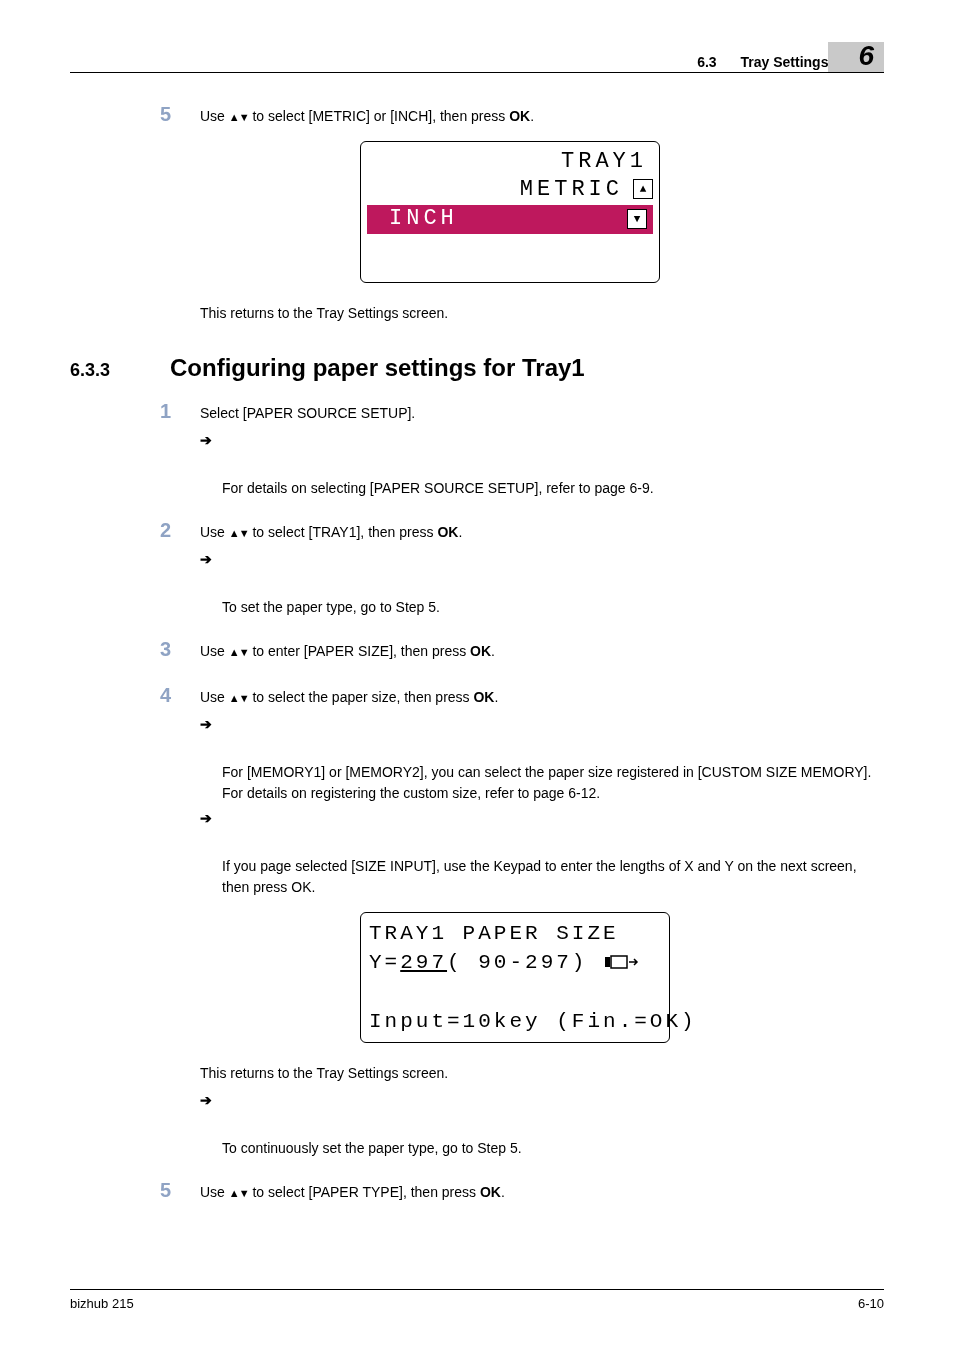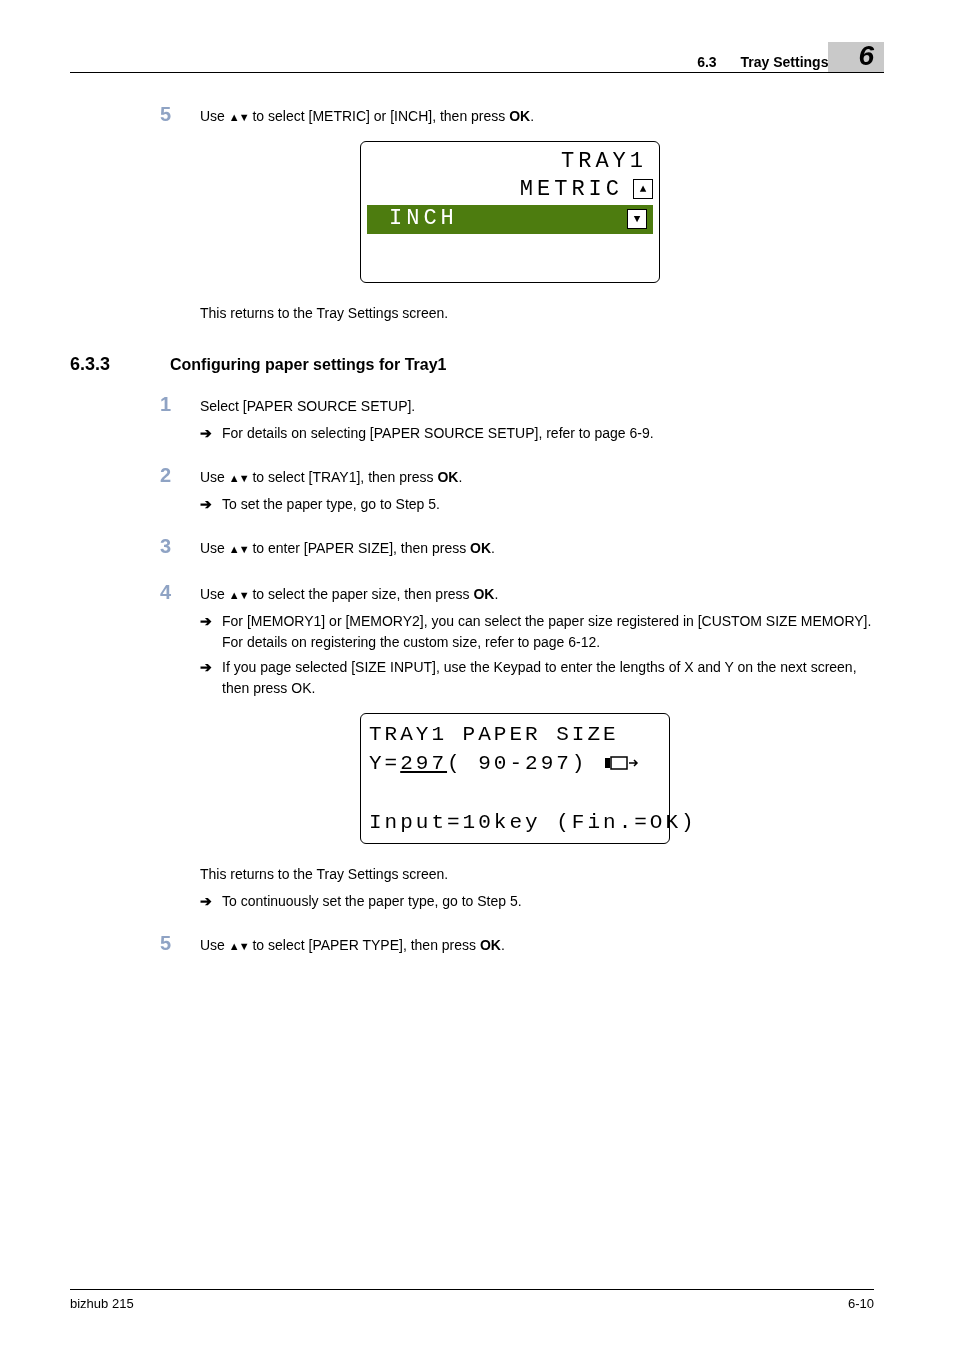--- a/index.html
+++ b/index.html
@@ -67,21 +67,21 @@
     margin-left: 130px;
     margin-bottom: 4px;
     font-size: 14px;
     line-height: 1.5;
   }
   .sub-arrow-row .arrow {
     width: 22px;
     flex-shrink: 0;
     font-weight: bold;
   }
-  .sub-arrow-row .txt { flex: 1; }
+  .sub-arrow-row .txt { flex: 1; margin-top: 48px; }
   .updown {
     display: inline-block;
     font-size: 11px;
     vertical-align: middle;
     letter-spacing: -1px;
   }
   .body-text {
     margin-left: 130px;
     font-size: 14px;
     line-height: 1.5;
@@ -92,27 +92,27 @@
     align-items: baseline;
     margin: 30px 0 18px 0;
   }
   .section-heading-num {
     font-weight: bold;
     font-size: 18px;
     width: 100px;
   }
   .section-heading-title {
     font-weight: bold;
-    font-size: 16px;
+    font-size: 24px;
   }
   .footer-row {
     position: absolute;
     bottom: 40px;
     left: 70px;
-    right: 80px;
+    right: 70px;
     border-top: 1px solid #000;
     padding-top: 6px;
     display: flex;
     justify-content: space-between;
     font-size: 13px;
   }
   
   .lcd1-wrap {
     margin: 14px 0 20px 290px;
     width: 300px;
@@ -137,21 +137,21 @@
     height: 20px;
     border: 1px solid #000;
     display: flex;
     align-items: center;
     justify-content: center;
     font-size: 11px;
     letter-spacing: 0;
     margin-left: 4px;
   }
   .lcd1-black {
-    background: #4d7c0f;
+    background: #be185d;
     color: #fff;
     padding: 0 6px;
     margin-top: 2px;
     display: flex;
     align-items: center;
     justify-content: space-between;
     line-height: 1.3;
   }
   .lcd1-down {
     width: 20px;

